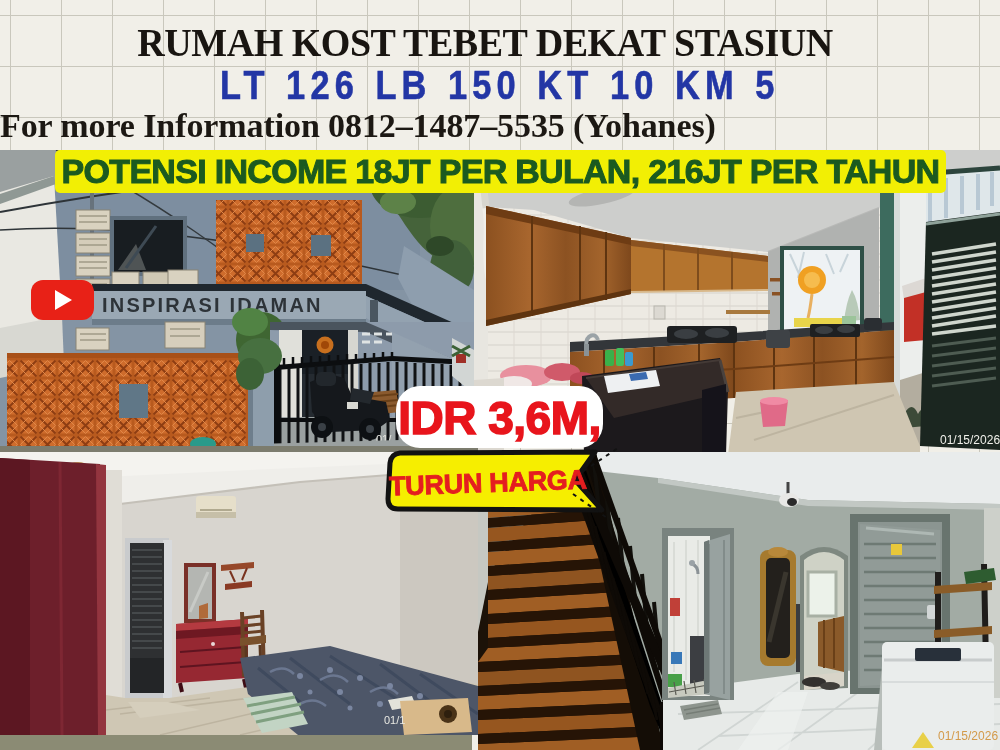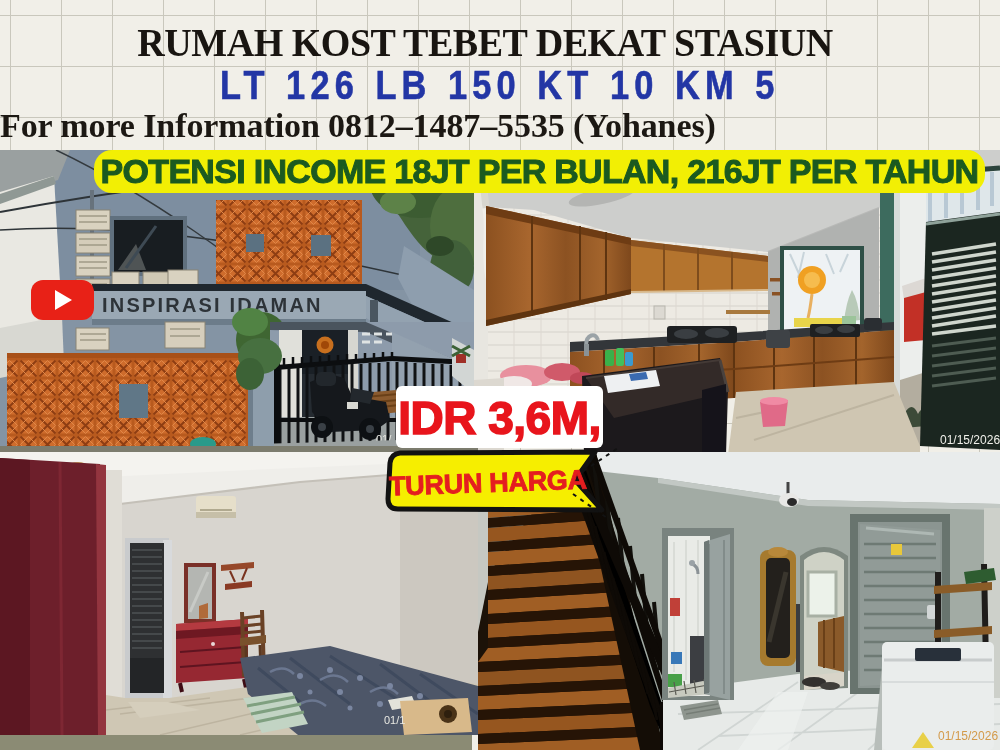--- a/index.html
+++ b/index.html
@@ -13,24 +13,24 @@
     background-position:10px 15px, 10px 15px;}
   .abs{position:absolute;}
   .title{left:-15px;top:19px;width:1000px;text-align:center;
     font-family:"Liberation Serif",serif;font-weight:700;font-size:40px;color:#191511;
     letter-spacing:-0.5px;transform:scaleX(0.95);transform-origin:500px 0;}
   .specs{left:0;top:63px;width:1000px;text-align:center;
     font-weight:700;font-size:40px;color:#2336a5;letter-spacing:6px;word-spacing:2px;
     -webkit-text-stroke:0.6px #2336a5;transform:scaleX(0.86);transform-origin:498px 0;}
   .info{left:0;top:107px;width:1000px;
     font-family:"Liberation Serif",serif;font-weight:700;font-size:34px;color:#1c1813;letter-spacing:-0.1px;}
-  .ybar{left:55px;top:150px;width:891px;height:43px;background:#f2ef04;border-radius:18px;
+  .ybar{left:55px;top:150px;width:891px;height:43px;background:#f2ef04;border-radius:5px;
     text-align:center;line-height:42px;font-weight:700;font-size:34px;color:#1b5a20;
-    letter-spacing:-0.7px;-webkit-text-stroke:1px #1b5a20;white-space:nowrap;margin-left:39px;}
-  .idr{left:396px;top:386px;width:207px;height:62px;background:#ffffff;border-radius:6px;
+    letter-spacing:-0.7px;-webkit-text-stroke:1px #1b5a20;white-space:nowrap;}
+  .idr{left:396px;top:386px;width:207px;height:62px;background:#ffffff;border-radius:24px;
     text-align:center;line-height:64px;font-weight:700;font-size:46px;color:#e8151c;
     -webkit-text-stroke:1.6px #e8151c;letter-spacing:-0.5px;white-space:nowrap;}
 </style>
 </head>
 <body>
 
 <div class="grid abs"></div>
 
 <svg class="abs" style="left:0;top:150px" width="474" height="300" viewBox="0 0 474 300">
   <defs>

